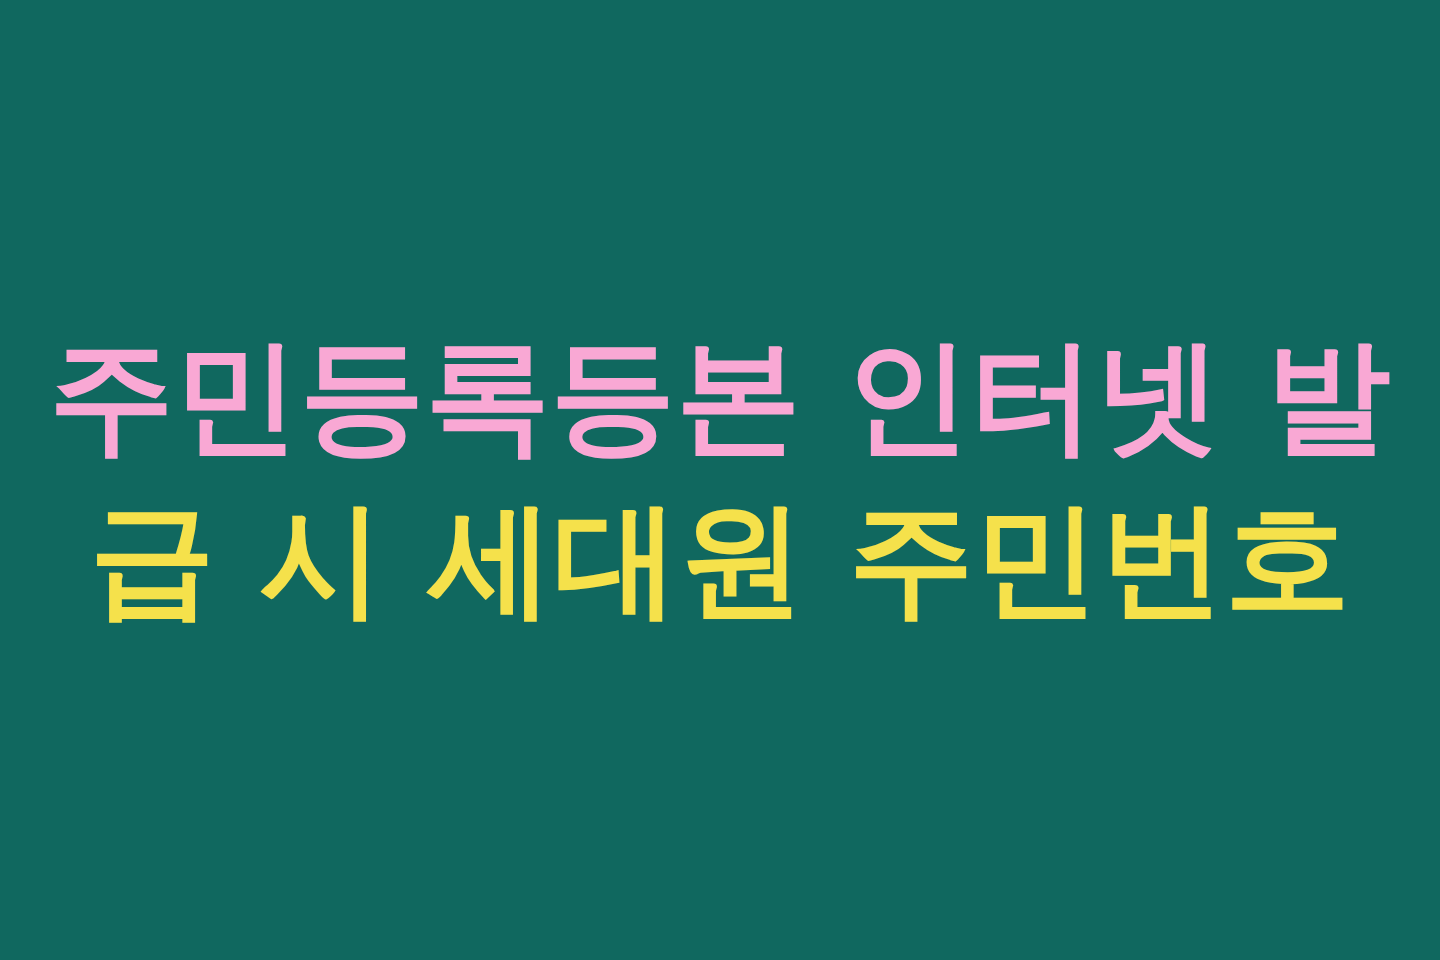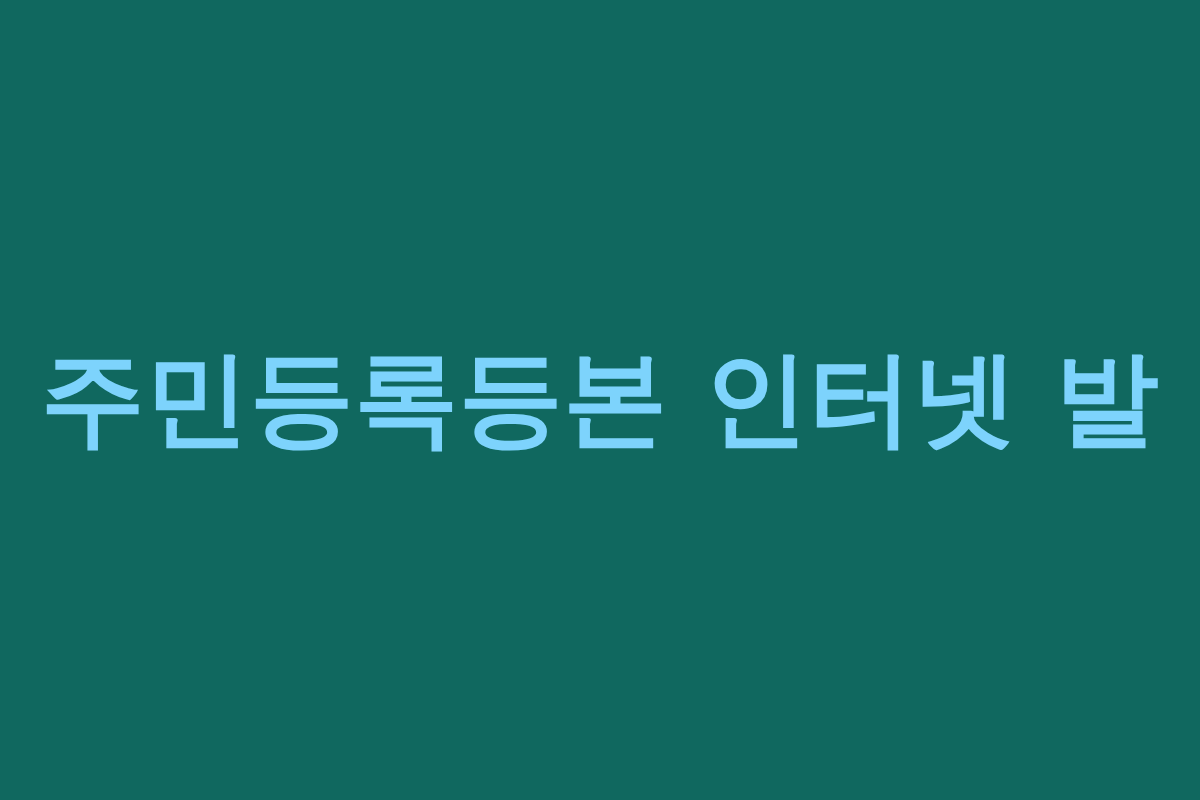--- a/index.html
+++ b/index.html
@@ -54,18 +54,19 @@
   .title-line-2 { font-size: 104px; }
   .title-line-3 { font-size: 104px; }
 </style>
 </head>
 <body>
 
 <div id="thumbnail-card" style="background: rgb(16, 104, 95);">
 
   <div id="title-block">
 
-    <span class="title-line title-line-1" style="color: #7dd3fc;">주민등록등본 인터넷 발</span>
+    <span class="title-line title-line-1" style="color: #f9a8d4;">주민등록등본 인터넷 발</span>
 
+    <span class="title-line title-line-2" style="color: rgb(245, 225, 75);">급 시 세대원 주민번호</span>
 
 
   </div>
 </div>
 
 </body></html>

